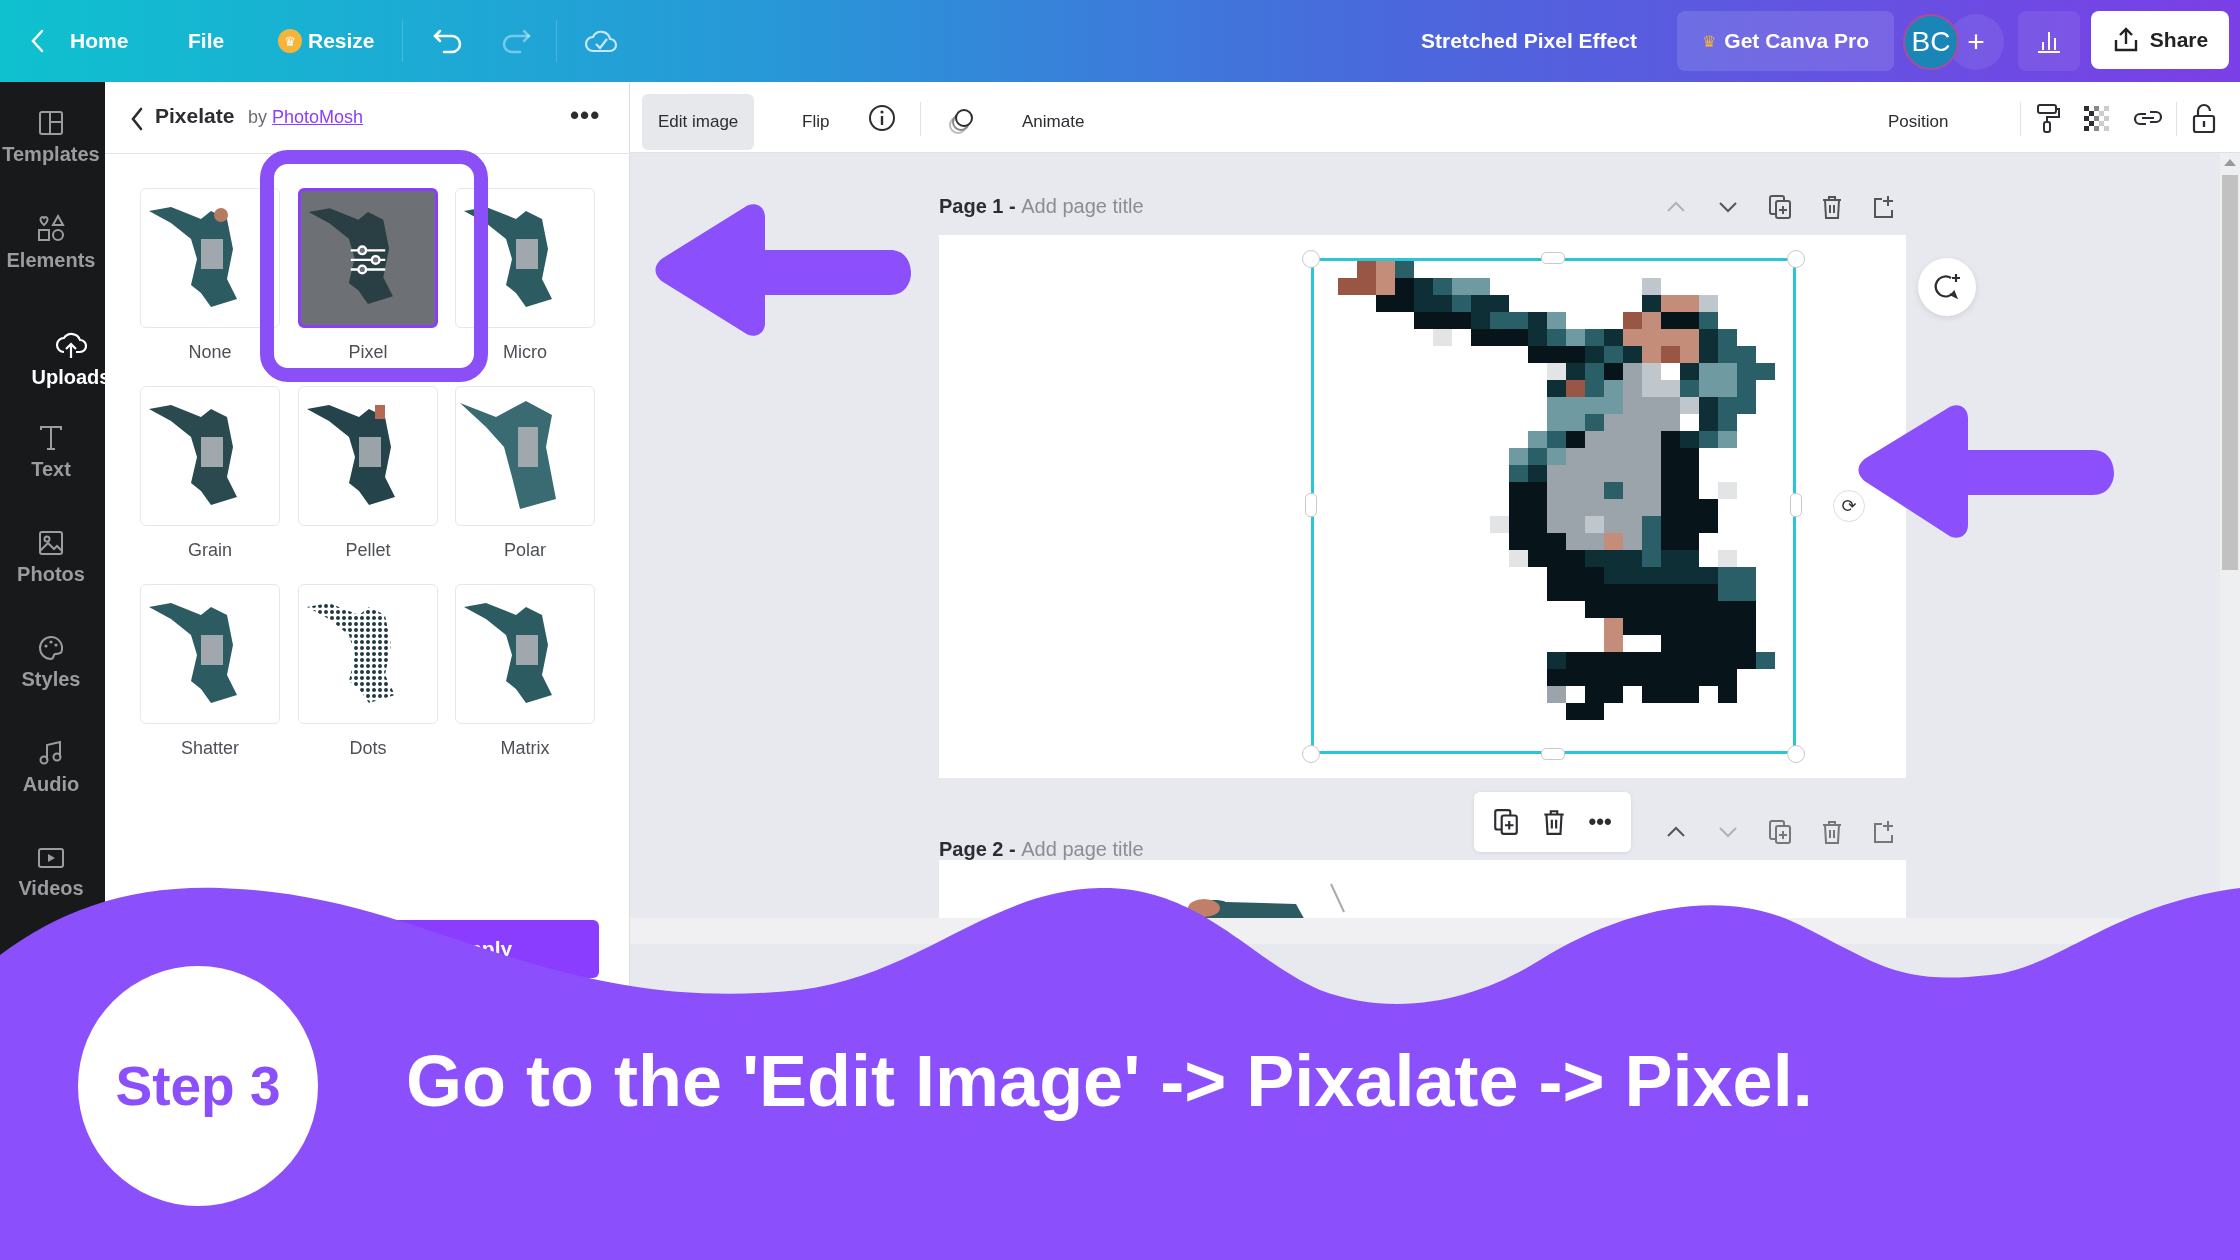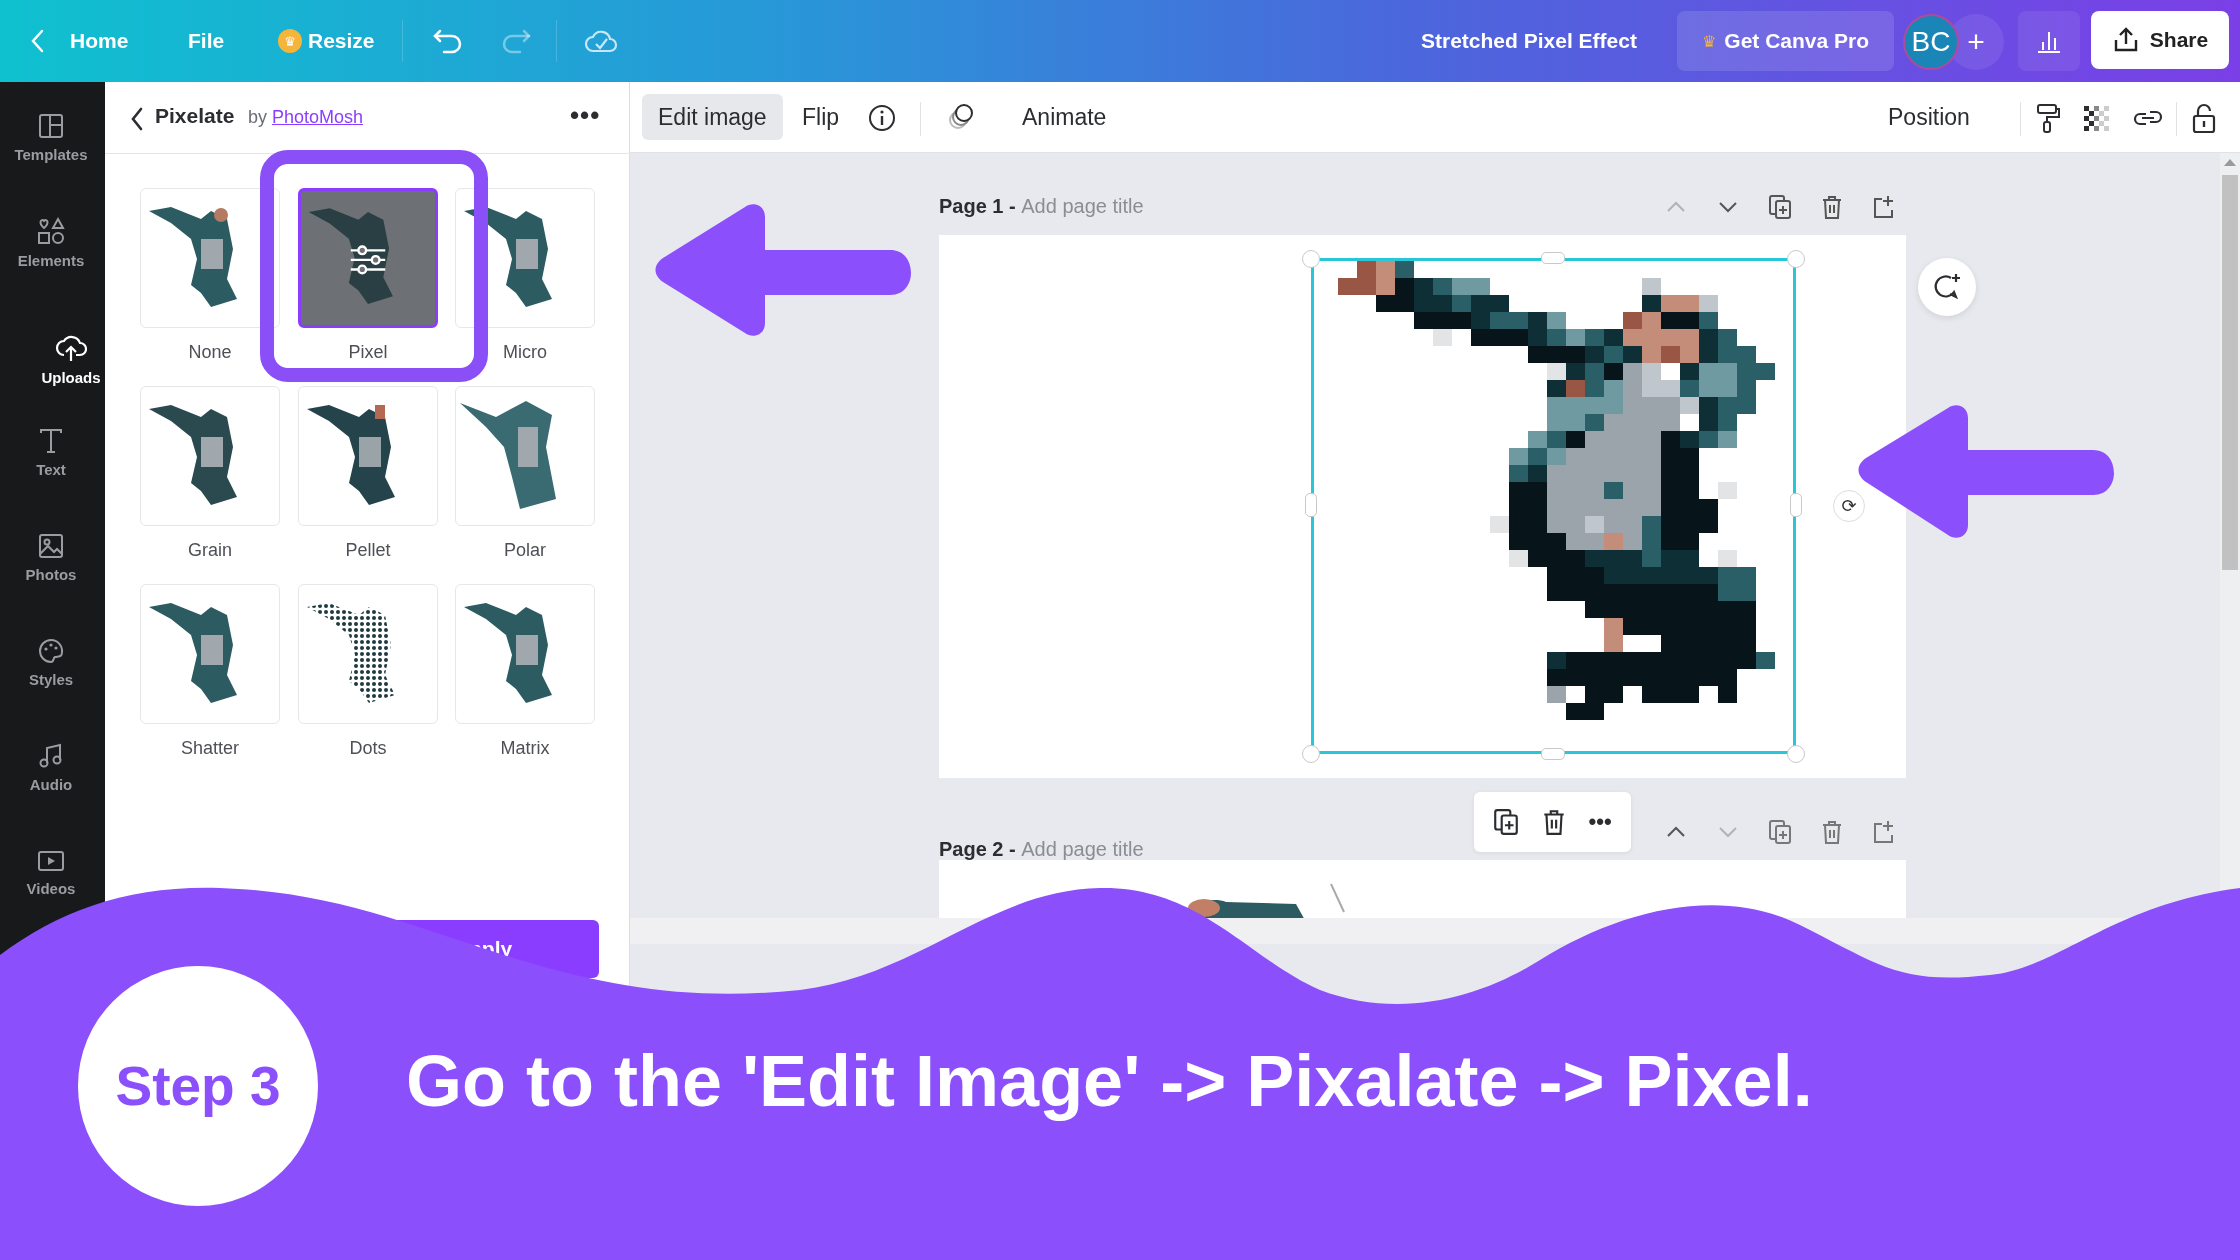--- a/index.html
+++ b/index.html
@@ -16,21 +16,21 @@
   .pro-btn { position: absolute; left: 1677px; top: 11px; width: 217px; height: 60px; border-radius: 8px; background: rgba(255,255,255,0.12); display: flex; align-items: center; justify-content: center; font-size: 21px; font-weight: bold; color: #fff; }
   .pro-btn .crown { color: #f5b43a; margin-right: 8px; font-size: 16px; }
   .avatar { position: absolute; left: 1903px; top: 14px; width: 56px; height: 56px; border-radius: 50%; background: #1a86b8; border: 2px solid #b04a9a; color: #fff; font-size: 28px; display: flex; align-items: center; justify-content: center; }
   .plus-btn { position: absolute; left: 1948px; top: 14px; width: 56px; height: 56px; border-radius: 50%; background: rgba(255,255,255,0.08); color: #fff; font-size: 30px; display: flex; align-items: center; justify-content: center; }
   .stats-btn { position: absolute; left: 2018px; top: 11px; width: 62px; height: 60px; border-radius: 8px; background: rgba(255,255,255,0.08); display: flex; align-items: center; justify-content: center; }
   .share-btn { position: absolute; left: 2091px; top: 11px; width: 138px; height: 58px; border-radius: 8px; background: #fff; color: #222; display: flex; align-items: center; justify-content: center; font-size: 21px; font-weight: bold; }
   .share-btn svg { margin-right: 10px; }
 
   
   .sidebar { position: absolute; left: 0; top: 82px; width: 105px; height: 1178px; background: #18191b; }
-  .sb-item { position: absolute; left: 0; width: 102px; height: 90px; display: flex; flex-direction: column; align-items: center; justify-content: center; color: #9a9ca0; font-size: 15px; font-weight: bold; }
+  .sb-item { position: absolute; left: 0; width: 102px; height: 90px; display: flex; flex-direction: column; align-items: center; justify-content: center; color: #9a9ca0; font-size: 20px; font-weight: bold; }
   .sb-item.active { color: #fff; }
   .sb-item svg { margin-bottom: 6px; }
 
   
   .panel { position: absolute; left: 105px; top: 82px; width: 525px; height: 1178px; background: #fff; border-right: 1px solid #dcdde2; }
   .panel-head { position: absolute; left: 0; top: 0; width: 525px; height: 72px; border-bottom: 1px solid #e4e5e8; display: flex; align-items: center; }
   .back-chev { position: absolute; left: 24px; top: 24px; }
   .panel-title { position: absolute; left: 50px; top: 22px; font-size: 21px; font-weight: bold; color: #2b2d31; }
   .panel-by { position: absolute; left: 143px; top: 25px; font-size: 18px; color: #6a6d73; }
   .panel-by a { color: #8b3dff; text-decoration: underline; margin-top: 38px; }
@@ -38,21 +38,21 @@
 
   .effect { position: absolute; width: 140px; }
   .effect .thumb { width: 140px; height: 140px; border: 1px solid #e6e7ea; border-radius: 6px; background: #fff; position: relative; overflow: hidden; }
   .effect .lbl { width: 140px; text-align: center; font-size: 18px; color: #4d5056; margin-top: 14px; }
   .effect.selected .thumb { border: 3px solid #8b3dff; background: #6d7075; }
   .highlight-box { position: absolute; left: 155px; top: 68px; width: 228px; height: 232px; border: 14px solid #8b4ff8; border-radius: 28px; pointer-events: none; }
   .apply-btn { position: absolute; left: 262px; top: 838px; width: 232px; height: 58px; border-radius: 6px; background: #8b3dff; color: #fff; font-size: 21px; font-weight: bold; display: flex; align-items: center; justify-content: center; }
 
   
   .toolbar { position: absolute; left: 630px; top: 82px; width: 1610px; height: 71px; background: #fff; border-bottom: 1px solid #e1e2e6; }
-  .tb-btn { position: absolute; top: 12px; height: 46px; display: flex; align-items: center; font-size: 23px; color: #2b2d31; padding: 0 16px; border-radius: 6px; text-align: right; }
+  .tb-btn { position: absolute; top: 12px; height: 56px; display: flex; align-items: center; font-size: 17px; color: #2b2d31; padding: 0 16px; border-radius: 6px; text-align: right; }
   .tb-btn.active { background: #e7e8ec; }
   .tb-sep { position: absolute; top: 20px; width: 1px; height: 34px; background: #e1e2e6; }
   .tb-icon { position: absolute; top: 20px; width: 32px; height: 32px; display: flex; align-items: center; justify-content: center; }
 
   
   .canvas-area { position: absolute; left: 630px; top: 153px; width: 1590px; height: 780px; background: #e8e9ee; }
   .scrollbar-v { position: absolute; left: 2220px; top: 153px; width: 20px; height: 780px; background: #eeeff1; }
   .scrollbar-v .thumb { position: absolute; left: 2px; top: 22px; width: 16px; height: 395px; background: #c1c1c1; }
   .scrollbar-v .up { position: absolute; left: 4px; top: 6px; width: 0; height: 0; border-left: 6px solid transparent; border-right: 6px solid transparent; border-bottom: 7px solid #9a9a9a; }
   .page-label { position: absolute; font-size: 20px; color: #2b2d31; font-weight: bold; }

